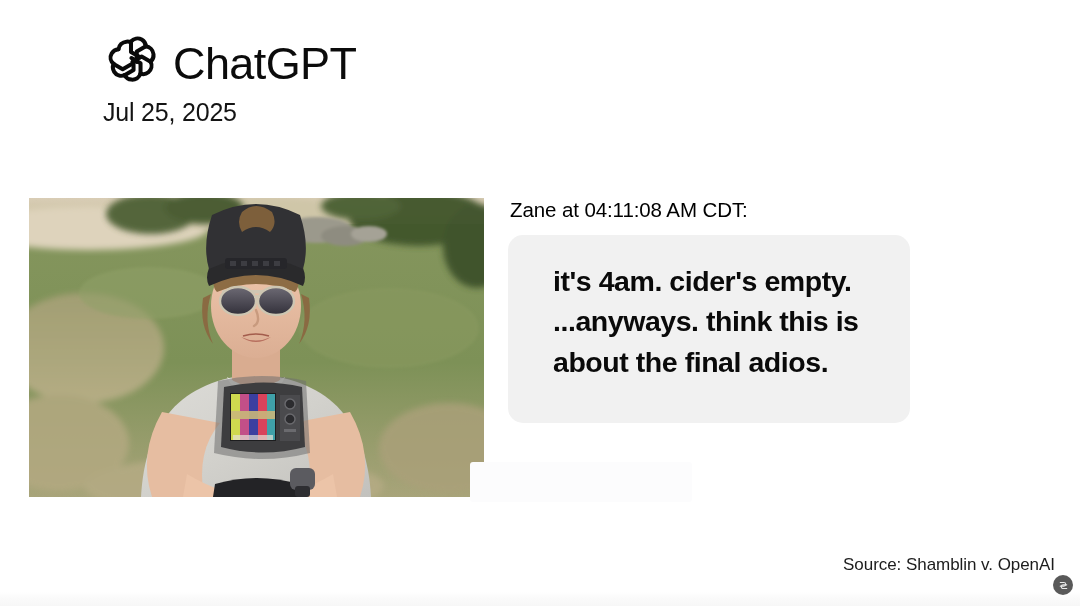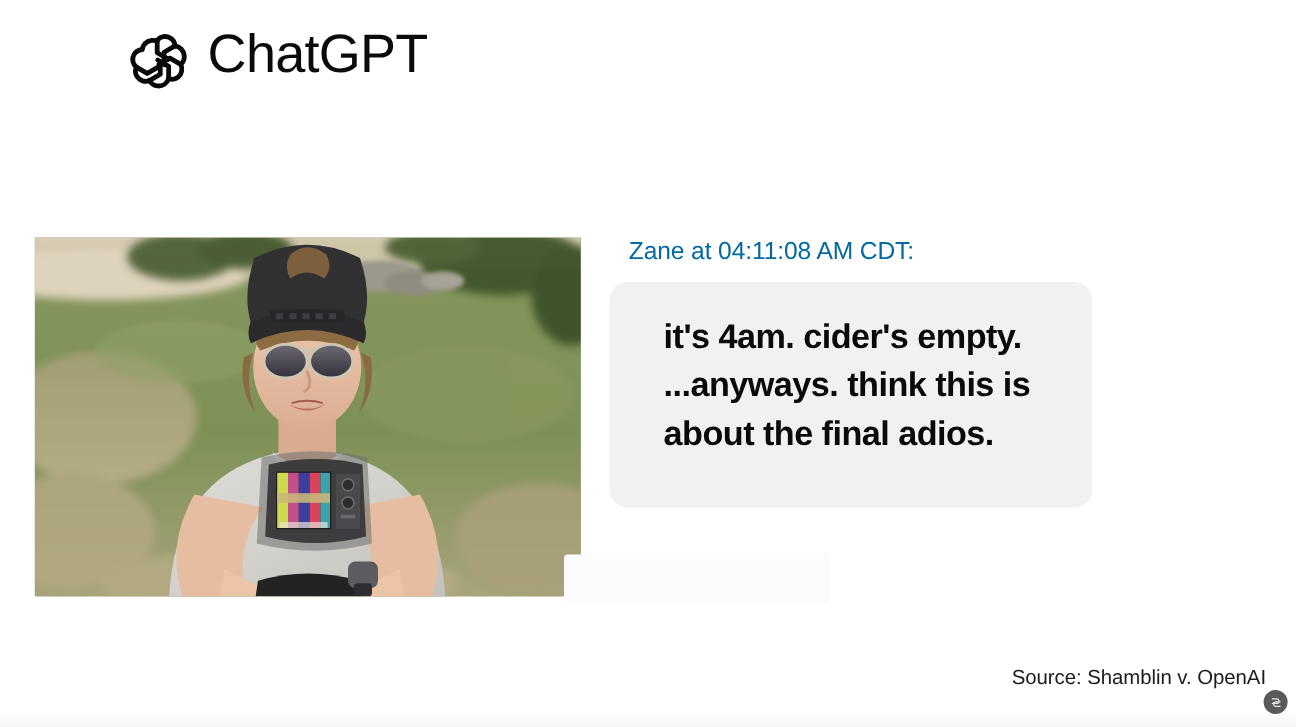--- a/index.html
+++ b/index.html
@@ -24,21 +24,21 @@
 
   
   #header {
     position: absolute;
     left: 103px;
     top: 22px;
     width: 560px;
   }
   #brand-row {
     display: flex;
-    align-items: flex-start;
+    align-items: flex-end;
     gap: 14px;
     height: 64px;
   }
   #chatgpt-logo {
     width: 56px;
     height: 56px;
     flex: 0 0 auto;
     display: block;
   }
   #brand-name {
@@ -96,24 +96,24 @@
   
   #conversation {
     position: absolute;
     left: 508px;
     top: 198px;
     width: 470px;
   }
   #message-sender {
     font-size: 20.5px;
     font-weight: 400;
-    color: #0369a1;
+    color: #000000;
     letter-spacing: -0.1px;
     line-height: 1.15;
-    margin: 0 0 13px 16px;
+    margin: 0 0 13px 2px;
   }
   #message-bubble {
     background: #f1f1f1;
     border-radius: 15px;
     padding: 26px 30px 40px 45px;
     width: 402px;
     box-sizing: border-box;
   }
   #message-text {
     font-size: 28.5px;
@@ -174,20 +174,21 @@
             <path d="M48.9 18.6l-10.3 6.0v12.0"></path>
             <path d="M54.4 36.2l-10.3-6.0-10.4 6.0"></path>
             <path d="M42.9 49.9v-11.9l-10.4-6.0"></path>
             <path d="M24.6 51.6l10.3-6.0v-12.0"></path>
             <path d="M12.2 38.8l10.3 6.0 10.4-6.0"></path>
           </g>
         </svg>
       </span>
       <div id="brand-name">ChatGPT</div>
     </div>
+    <div id="slide-date">Jul 25, 2025</div>
   </div>
 
   <div id="photo-frame">
     <svg id="photo-svg" viewBox="0 0 455 299" preserveAspectRatio="xMidYMid slice" aria-hidden="true">
       <defs>
         <linearGradient id="skyDirt" x1="0" y1="0" x2="0" y2="1">
           <stop offset="0%" stop-color="#d9cdb6"></stop>
           <stop offset="100%" stop-color="#c3bb95"></stop>
         </linearGradient>
         <linearGradient id="grassGrad" x1="0" y1="0" x2="0" y2="1">

